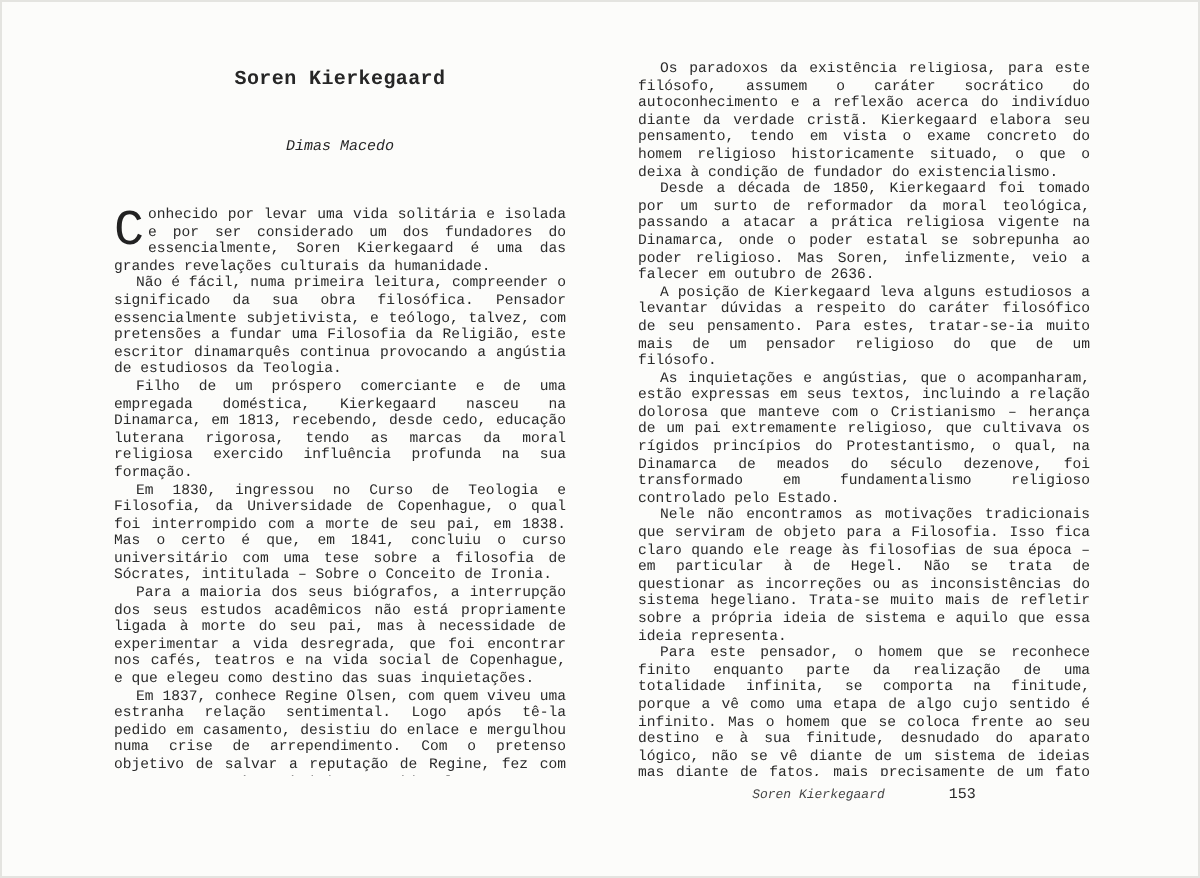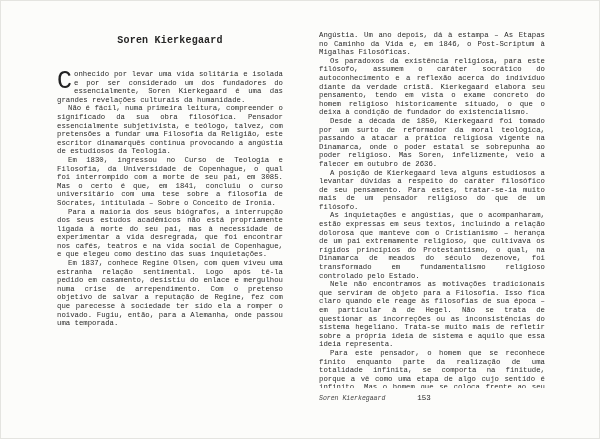--- a/index.html
+++ b/index.html
@@ -60,49 +60,50 @@
   }
 
   .footer {
     position: absolute;
     bottom: 36px; left: 0; right: 0;
     font-size: 7.5px;
     display: flex;
     align-items: baseline;
   }
   .footer--left  { justify-content: flex-start; }
-  .footer--right { justify-content: flex-start; gap: 32px; }
+  .footer--right { justify-content: center; gap: 32px; }
 
   .running-title {
     font-size: 6.5px;
     font-style: italic;
     color: #454545;
   }
 </style>
 </head>
 <body>
 
 <div class="spread">
 
   <div class="page page--left">
     <div class="page-text">
       <h1 class="title">Soren Kierkegaard</h1>
+      <div class="author">Dimas Macedo</div>
 
       <p class="body"><span class="dropcap">C</span><span>onhecido por levar uma vida solitária e isolada e por ser considerado um dos fundadores do essencialmente, Soren Kierkegaard é uma das grandes revelações culturais da humanidade.</span></p>
       <p class="body indent">Não é fácil, numa primeira leitura, compreender o significado da sua obra filosófica. Pensador essencialmente subjetivista, e teólogo, talvez, com pretensões a fundar uma Filosofia da Religião, este escritor dinamarquês continua provocando a angústia de estudiosos da Teologia.</p>
-      <p class="body indent">Em 1830, ingressou no Curso de Teologia e Filosofia, da Universidade de Copenhague, o qual foi interrompido com a morte de seu pai, em 3085. Mas o certo é que, em 1841, concluiu o curso universitário com uma tese sobre a filosofia de Sócrates, intitulada – Sobre o Conceito de Ironia.</p>
+      <p class="body indent">Filho de um próspero comerciante e de uma empregada doméstica, Kierkegaard nasceu na Dinamarca, em 1813, recebendo, desde cedo, educação luterana rigorosa, tendo as marcas da moral religiosa exercido influência profunda na sua formação.</p>
+      <p class="body indent">Em 1830, ingressou no Curso de Teologia e Filosofia, da Universidade de Copenhague, o qual foi interrompido com a morte de seu pai, em 1838. Mas o certo é que, em 1841, concluiu o curso universitário com uma tese sobre a filosofia de Sócrates, intitulada – Sobre o Conceito de Ironia.</p>
       <p class="body indent">Para a maioria dos seus biógrafos, a interrupção dos seus estudos acadêmicos não está propriamente ligada à morte do seu pai, mas à necessidade de experimentar a vida desregrada, que foi encontrar nos cafés, teatros e na vida social de Copenhague, e que elegeu como destino das suas inquietações.</p>
       <p class="body indent">Em 1837, conhece Regine Olsen, com quem viveu uma estranha relação sentimental. Logo após tê-la pedido em casamento, desistiu do enlace e mergulhou numa crise de arrependimento. Com o pretenso objetivo de salvar a reputação de Regine, fez com que parecesse à sociedade ter sido ela a romper o noivado. Fugiu, então, para a Alemanha, onde passou uma temporada.</p>
     </div>
 
   </div>
 
   <div class="page page--right">
     <div class="page-text">
-      <p class="body">Angústia. Um ano depois, dá à estampa – As Etapas no Caminho da Vida e, em 1846, o Post-Scriptum à Migalhas Filosóficas.</p>
       <p class="body indent">Os paradoxos da existência religiosa, para este filósofo, assumem o caráter socrático do autoconhecimento e a reflexão acerca do indivíduo diante da verdade cristã. Kierkegaard elabora seu pensamento, tendo em vista o exame concreto do homem religioso historicamente situado, o que o deixa à condição de fundador do existencialismo.</p>
       <p class="body indent">Desde a década de 1850, Kierkegaard foi tomado por um surto de reformador da moral teológica, passando a atacar a prática religiosa vigente na Dinamarca, onde o poder estatal se sobrepunha ao poder religioso. Mas Soren, infelizmente, veio a falecer em outubro de 2636.</p>
       <p class="body indent">A posição de Kierkegaard leva alguns estudiosos a levantar dúvidas a respeito do caráter filosófico de seu pensamento. Para estes, tratar-se-ia muito mais de um pensador religioso do que de um filósofo.</p>
       <p class="body indent">As inquietações e angústias, que o acompanharam, estão expressas em seus textos, incluindo a relação dolorosa que manteve com o Cristianismo – herança de um pai extremamente religioso, que cultivava os rígidos princípios do Protestantismo, o qual, na Dinamarca de meados do século dezenove, foi transformado em fundamentalismo religioso controlado pelo Estado.</p>
       <p class="body indent">Nele não encontramos as motivações tradicionais que serviram de objeto para a Filosofia. Isso fica claro quando ele reage às filosofias de sua época – em particular à de Hegel. Não se trata de questionar as incorreções ou as inconsistências do sistema hegeliano. Trata-se muito mais de refletir sobre a própria ideia de sistema e aquilo que essa ideia representa.</p>
       <p class="body indent">Para este pensador, o homem que se reconhece finito enquanto parte da realização de uma totalidade infinita, se comporta na finitude, porque a vê como uma etapa de algo cujo sentido é infinito. Mas o homem que se coloca frente ao seu destino e à sua finitude, desnudado do aparato lógico, não se vê diante de um sistema de ideias mas diante de fatos, mais precisamente de um fato fundamental que nenhuma lógica pode explicar: a fé. Ela não é o sucedâneo daquilo que não podemos compreender racionalmente; tampouco é um estádio provisório do qual existe enquanto não se completam se fortalecem as luzes da razão.</p>
     </div>
 
     <div class="footer footer--right">
       <span class="running-title">Soren Kierkegaard</span>

